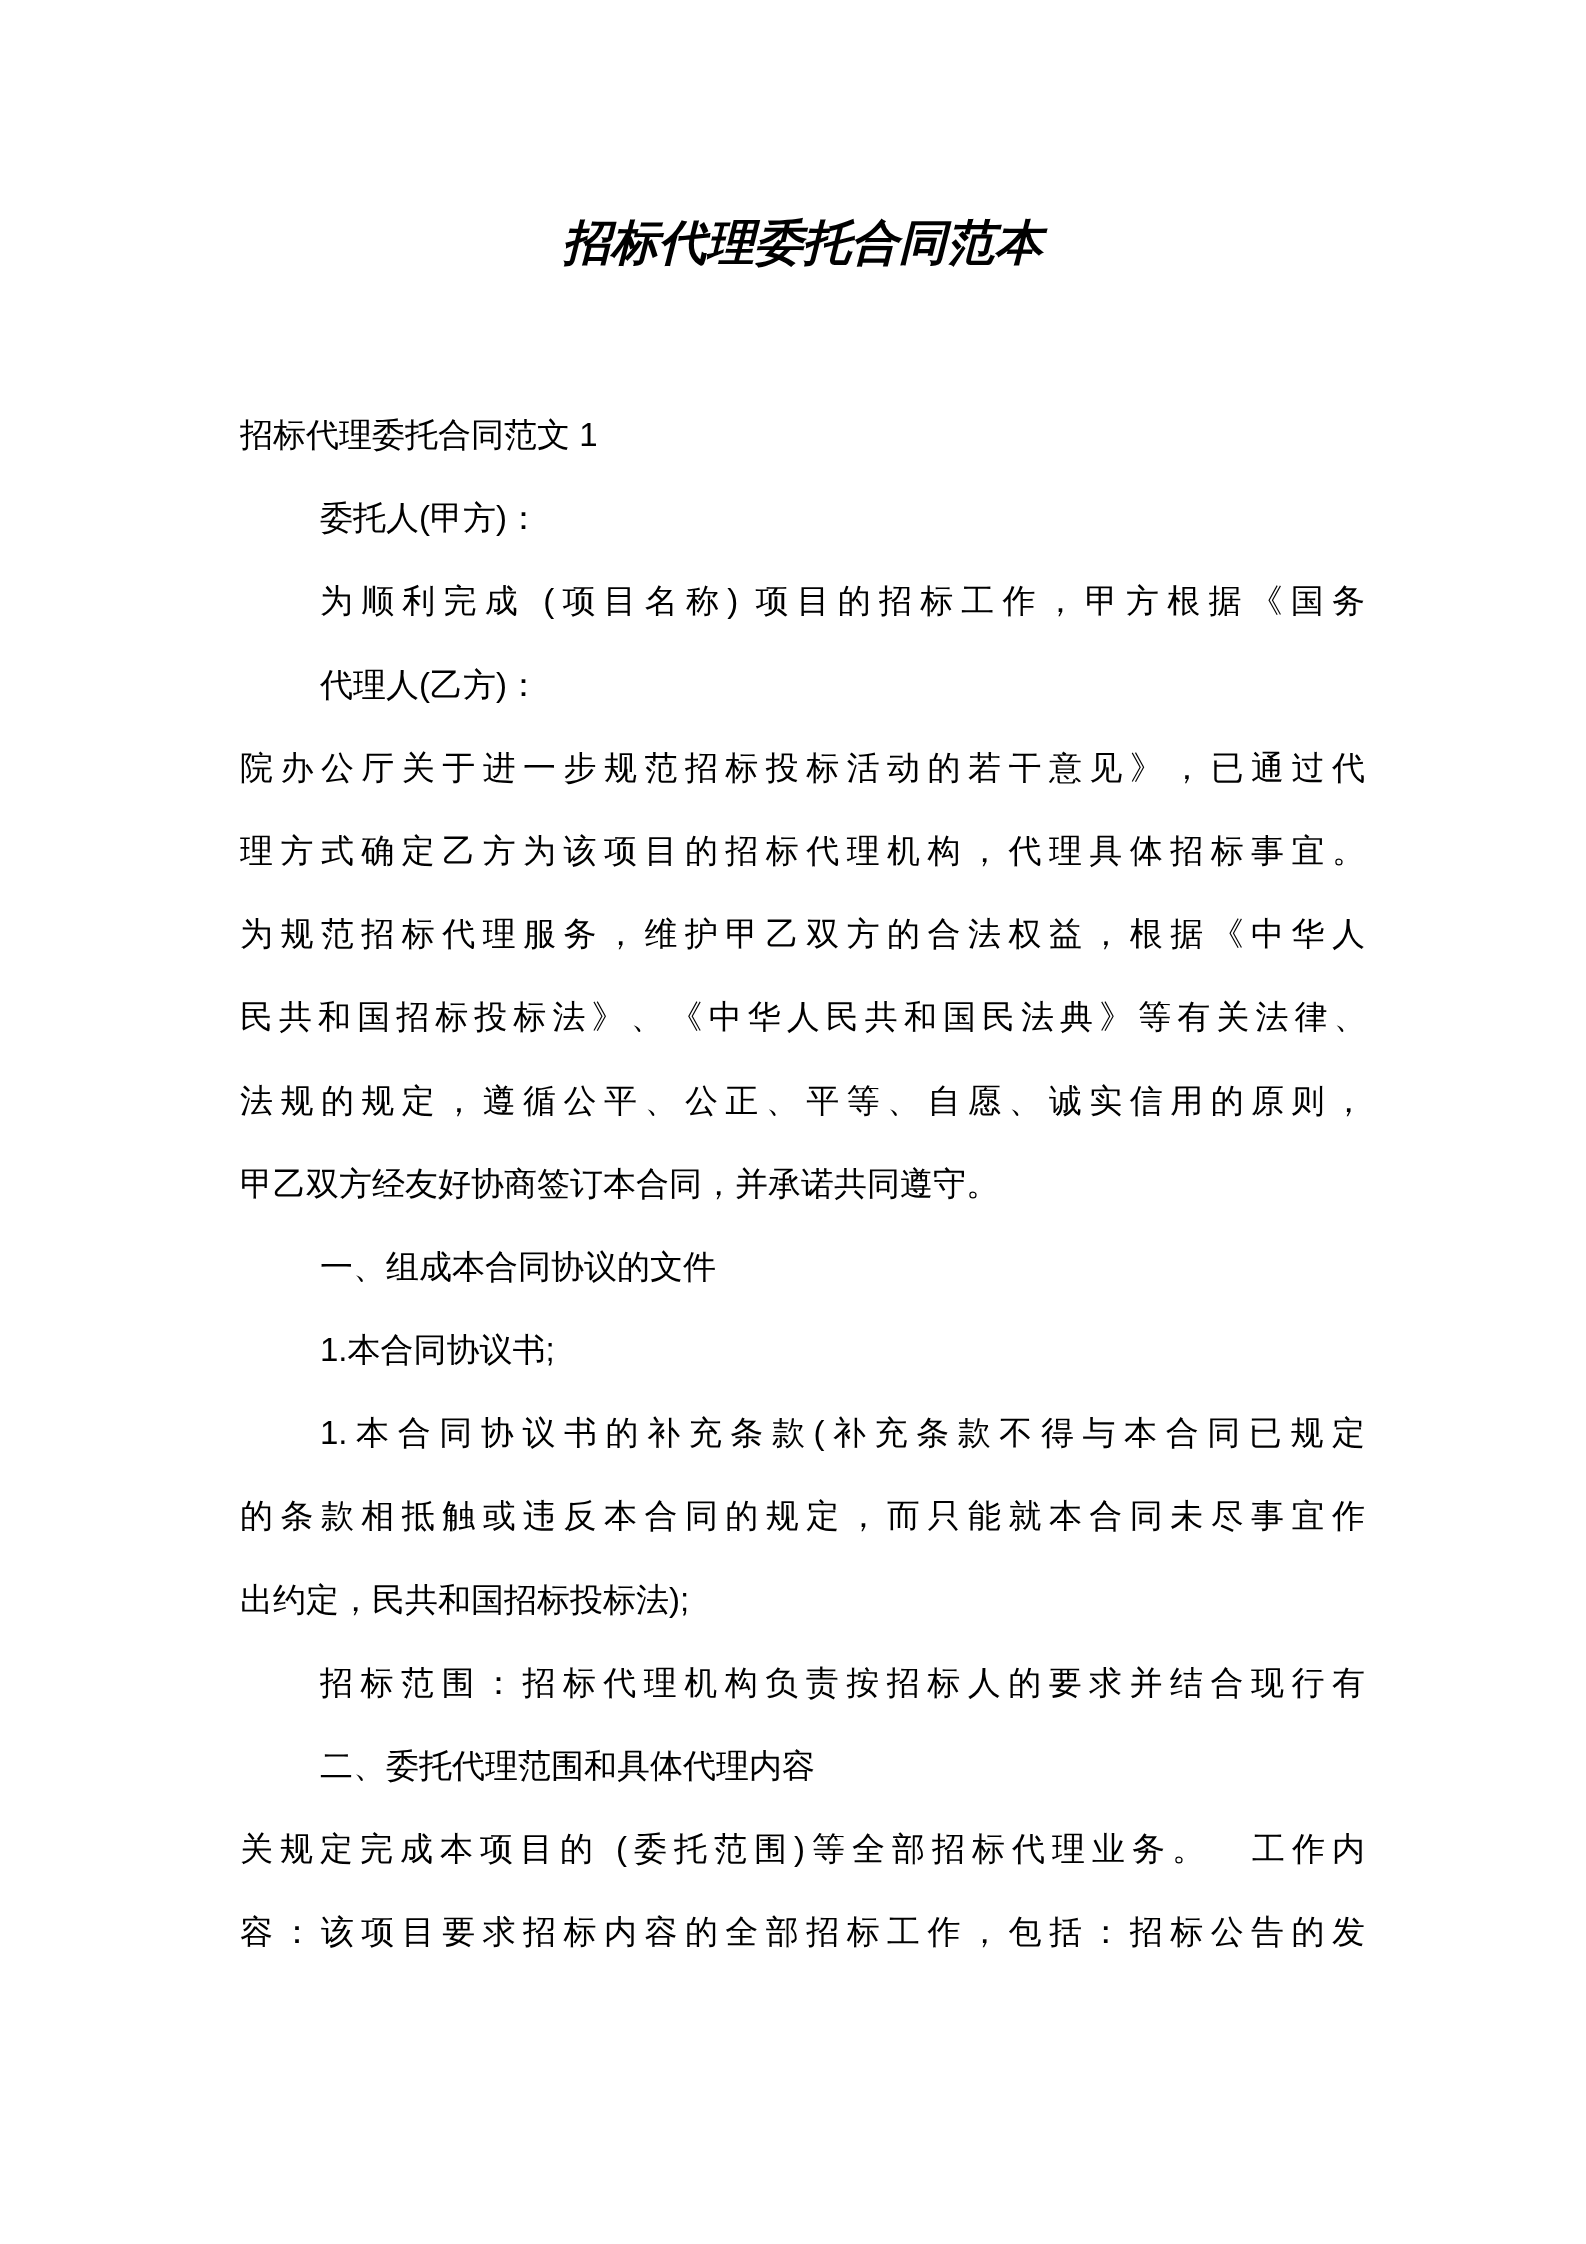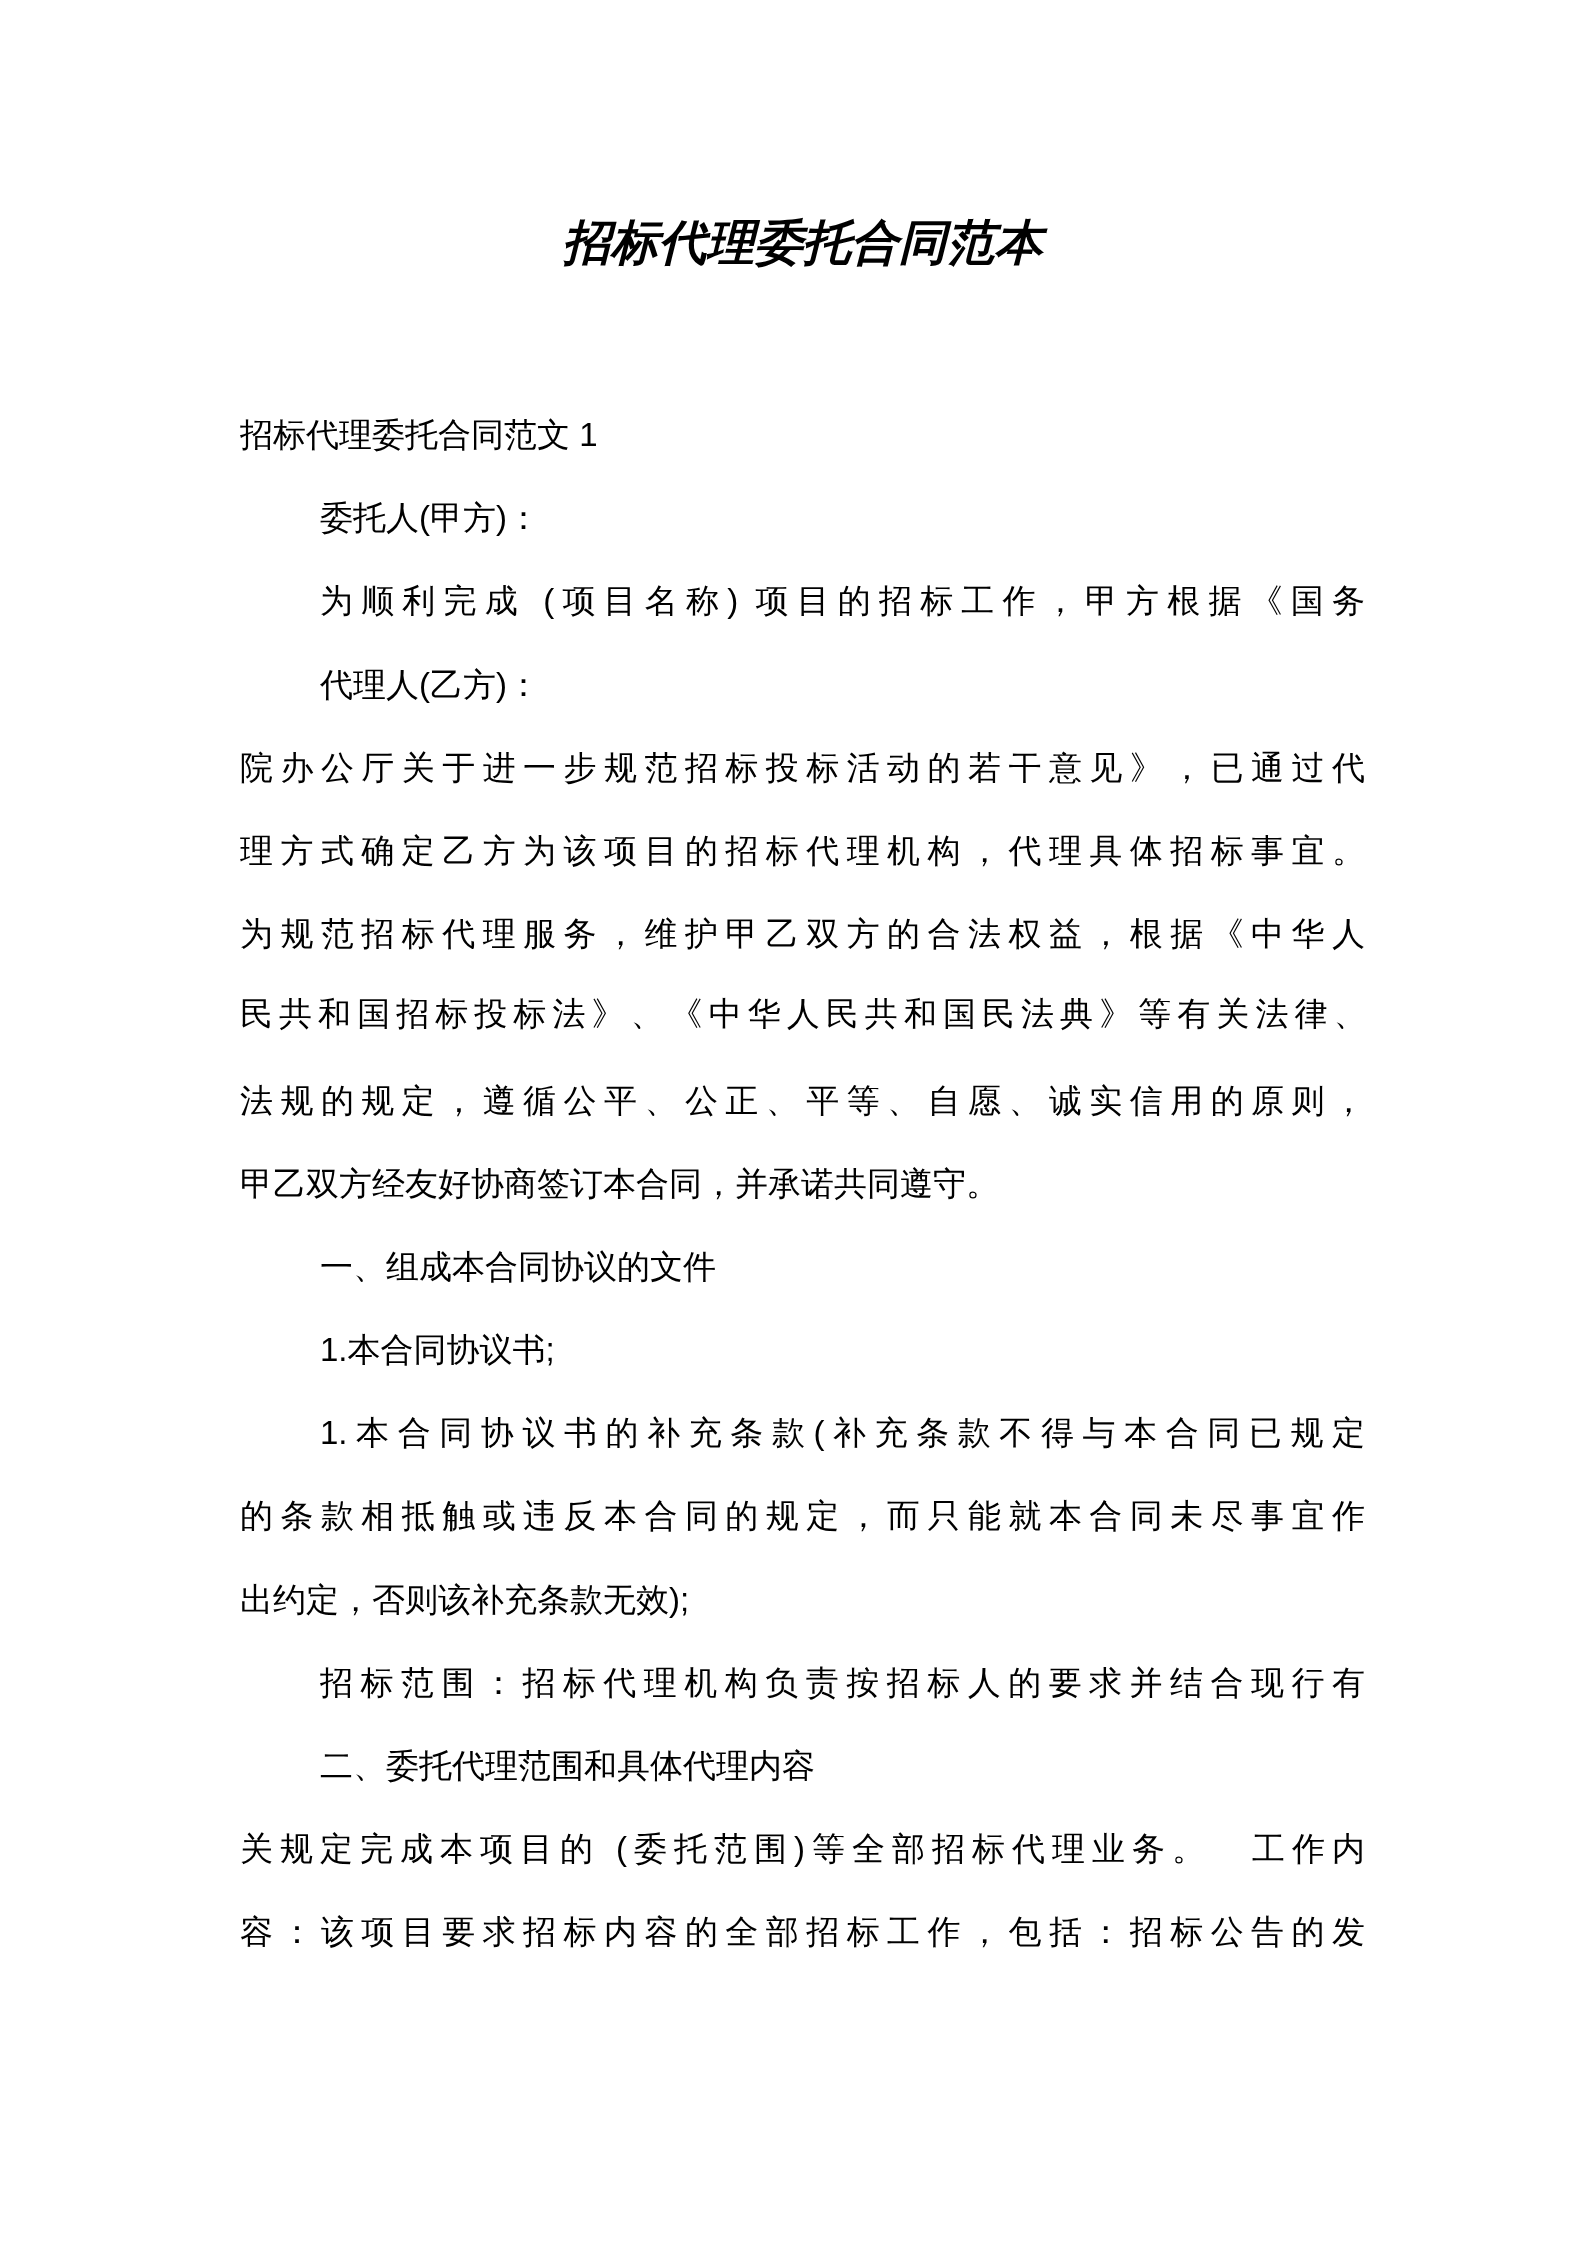--- a/index.html
+++ b/index.html
@@ -44,21 +44,20 @@
   .indent {
     padding-left: 80px;
   }
   .justify {
     white-space: normal;
     text-align: justify;
     text-align-last: justify;
   }
   .tight {
     letter-spacing: -1.5px;
-    font-family: Liberation Mono, monospace;
   }
 </style>
 </head>
 <body>
 
 <div class="page" style="background: rgb(255, 255, 255); color: rgb(0, 0, 0);">
 
   <div class="doc-title">招标代理委托合同范本</div>
 
   <div class="doc-body">
@@ -69,20 +68,20 @@
     <div class="line justify">院办公厅关于进一步规范招标投标活动的若干意见》，已通过代</div>
     <div class="line justify">理方式确定乙方为该项目的招标代理机构，代理具体招标事宜。</div>
     <div class="line justify">为规范招标代理服务，维护甲乙双方的合法权益，根据《中华人</div>
     <div class="line justify tight">民共和国招标投标法》、《中华人民共和国民法典》等有关法律、</div>
     <div class="line justify">法规的规定，遵循公平、公正、平等、自愿、诚实信用的原则，</div>
     <div class="line">甲乙双方经友好协商签订本合同，并承诺共同遵守。</div>
     <div class="line indent">一、组成本合同协议的文件</div>
     <div class="line indent">1.本合同协议书;</div>
     <div class="line indent justify">1.本合同协议书的补充条款(补充条款不得与本合同已规定</div>
     <div class="line justify">的条款相抵触或违反本合同的规定，而只能就本合同未尽事宜作</div>
-    <div class="line">出约定，否则该补充条款无效);</div>
+    <div class="line">出约定，民共和国招标投标法);</div>
     <div class="line indent justify">招标范围：招标代理机构负责按招标人的要求并结合现行有</div>
     <div class="line indent">二、委托代理范围和具体代理内容</div>
     <div class="line justify">关规定完成本项目的 (委托范围)等全部招标代理业务。　工作内</div>
     <div class="line justify">容：该项目要求招标内容的全部招标工作，包括：招标公告的发</div>
   </div>
 
 </div>
 
 </body></html>

